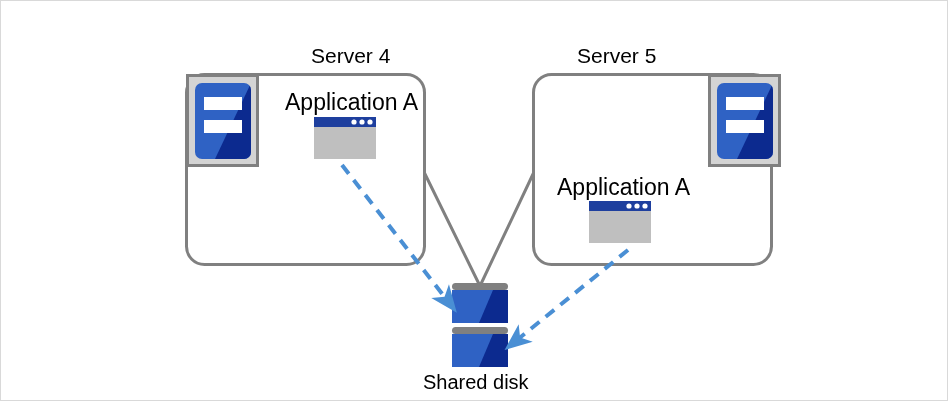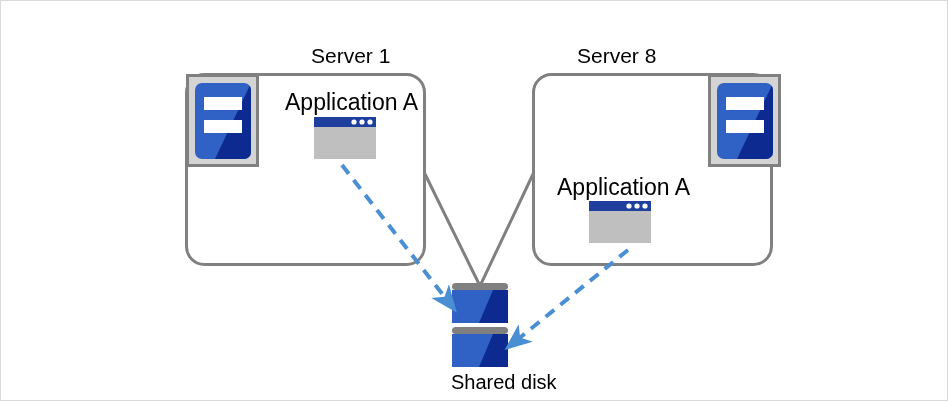--- a/index.html
+++ b/index.html
@@ -34,21 +34,20 @@
     line-height: 1;
   }
   .server-title {
     font-size: 21px;
   }
   .app-title {
     font-size: 23px;
   }
   .disk-title {
     font-size: 20px;
-    margin-left: 28px;
   }
 </style>
 </head>
 <body>
 
 <div id="canvas">
 
   <svg class="svg-layer" viewBox="0 0 948 401" xmlns="http://www.w3.org/2000/svg">
     <defs>
       <clipPath id="clip-icon-1">
@@ -129,23 +128,23 @@
         <polygon points="478,366 492,333 507,333 507,366" fill="#0c2a8f"></polygon>
       </g>
     </g>
 
     <g>
       <line x1="341" y1="164" x2="446" y2="299" stroke="#4a8fd4" stroke-width="4" stroke-dasharray="11 8" marker-end="url(#arrowblue)"></line>
       <line x1="627" y1="249" x2="516" y2="339" stroke="#4a8fd4" stroke-width="4" stroke-dasharray="11 8" marker-end="url(#arrowblue)"></line>
     </g>
   </svg>
 
-  <div class="label server-title" style="left:310px; top:44px;">Server 1</div>
+  <div class="label server-title" style="left:310px; top:44px;">Server 4</div>
 
   <div class="label app-title" style="left:284px; top:90px;">Application A</div>
 
-  <div class="label server-title" style="left:576px; top:44px;">Server 8</div>
+  <div class="label server-title" style="left:576px; top:44px;">Server 5</div>
 
   <div class="label app-title" style="left:556px; top:175px;">Application A</div>
 
   <div class="label disk-title" style="left:422px; top:371px;">Shared disk</div>
 
 </div>
 
 </body></html>

